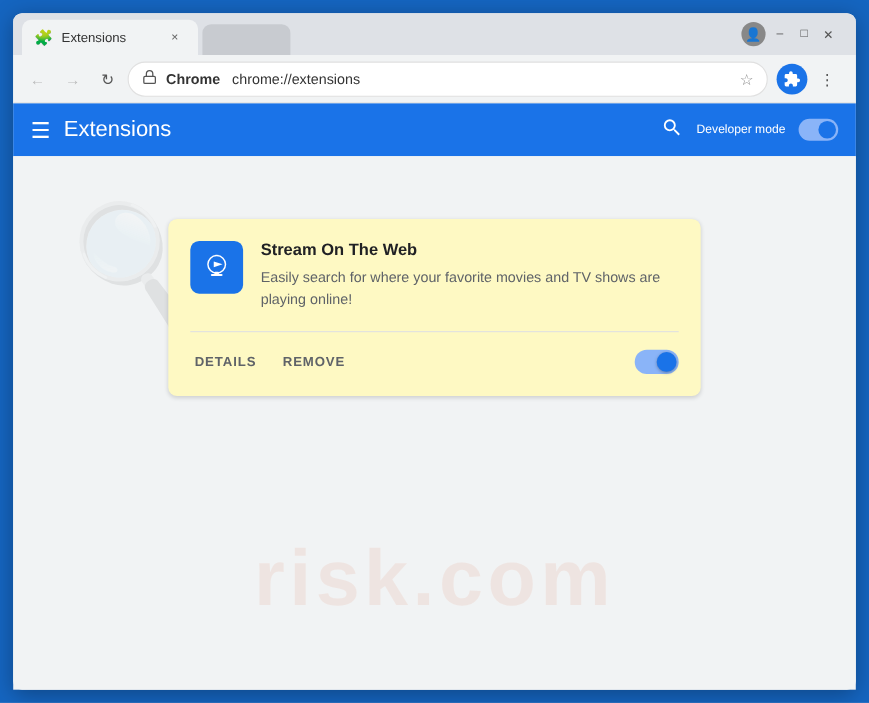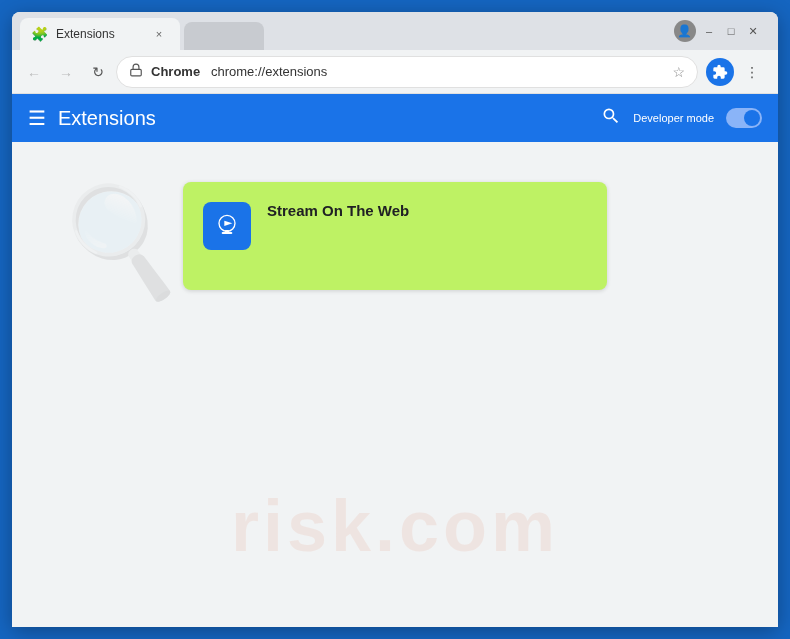--- a/index.html
+++ b/index.html
@@ -293,28 +293,28 @@
       font-size: 72px;
       font-weight: 900;
       color: #e08060;
       letter-spacing: 4px;
       position: absolute;
       bottom: 60px;
     }
 
     
     .extension-card {
-      background: #bef264;
+      background: #fef9c3;
       border-radius: 8px;
       padding: 20px;
-      width: 424px;
+      width: 484px;
       box-shadow: 0 1px 4px rgba(0,0,0,0.15);
       position: relative;
       z-index: 2;
-      margin-top: 10px;
+      margin-top: 27px;
     }
 
     .ext-header {
       display: flex;
       align-items: flex-start;
       gap: 16px;
       margin-bottom: 20px;
     }
 
     .ext-icon {
@@ -493,18 +493,26 @@
         <div class="ext-icon">
           <svg viewBox="0 0 48 48" fill="white">
             <circle cx="24" cy="20" r="12" stroke="white" stroke-width="2" fill="none"></circle>
             <polygon points="20,16 32,20 20,24" fill="white"></polygon>
             <rect x="16" y="33" width="16" height="3" rx="1.5" fill="white"></rect>
             <rect x="21" y="30" width="6" height="4" rx="1" fill="white"></rect>
           </svg>
         </div>
         <div class="ext-info">
           <div class="ext-name">Stream On The Web</div>
+          <div class="ext-description">Easily search for where your favorite movies and TV shows are playing online!</div>
         </div>
       </div>
+      <div class="ext-footer">
+        <div class="ext-btn">DETAILS</div>
+        <div class="ext-btn">REMOVE</div>
+        <div class="ext-toggle">
+          <div class="ext-toggle-knob"></div>
+        </div>
+      </div>
     </div>
   </div>
 
 </div>
 
 </body></html>

